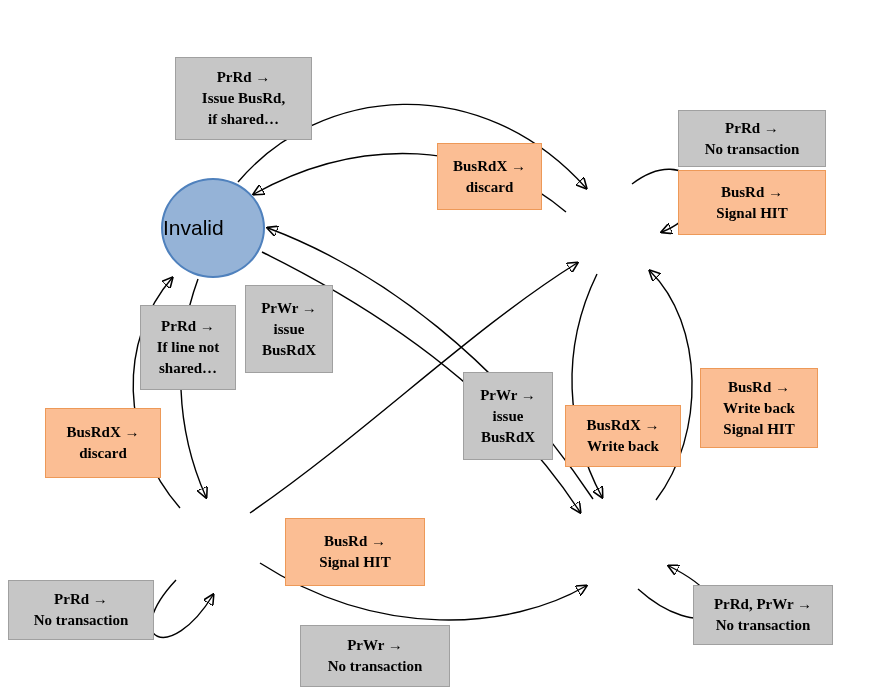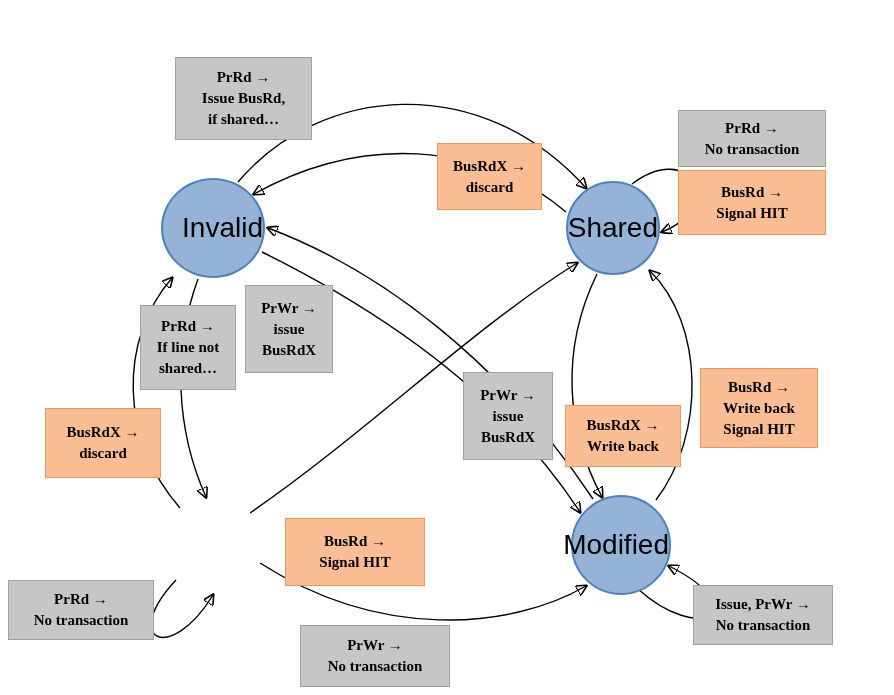--- a/index.html
+++ b/index.html
@@ -17,22 +17,22 @@
     stroke: var(--arrow, #000);
     stroke-width: 1.4;
   }
   .state {
     position: absolute;
     border-radius: 50%;
     background: var(--state-fill, #95B3D7);
     border: 2px solid var(--state-border, #4F81BD);
     display: flex;
     align-items: center;
-    justify-content: flex-end;
-    font-size: 28px;
+    justify-content: flex-start;
+    font-size: 21px;
     box-sizing: border-box;
   }
   .box {
     position: absolute;
     display: flex;
     align-items: center;
     justify-content: center;
     text-align: center;
     font-weight: bold;
     font-size: 15px;
@@ -101,26 +101,20 @@
 Write back</span></div>
   <div class="box orange" style="left:700px; top:368px; width:118px; height:80px;"><span>BusRd →
 Write back
 Signal HIT</span></div>
   <div class="box orange" style="left:285px; top:518px; width:140px; height:68px;"><span>BusRd →
 Signal HIT</span></div>
   <div class="box gray" style="left:8px;   top:580px; width:146px; height:60px;"><span>PrRd →
 No transaction</span></div>
   <div class="box gray" style="left:300px; top:625px; width:150px; height:62px;"><span>PrWr →
 No transaction</span></div>
-  <div class="box gray" style="left:693px; top:585px; width:140px; height:60px;"><span>Issue, PrWr →
+  <div class="box gray" style="left:693px; top:585px; width:140px; height:60px;"><span>PrRd, PrWr →
 No transaction</span></div>
 
   <div class="state" style="left:161px; top:178px; width:104px; height:100px;">
       <span>Invalid</span>
     </div>
-  <div class="state" style="left:566px; top:181px; width:94px;  height:94px;">
-      <span>Shared</span>
-    </div>
-  <div class="state" style="left:571px; top:495px; width:100px; height:100px;">
-      <span>Modified</span>
-    </div>
 
 </div>
 
 </body></html>

